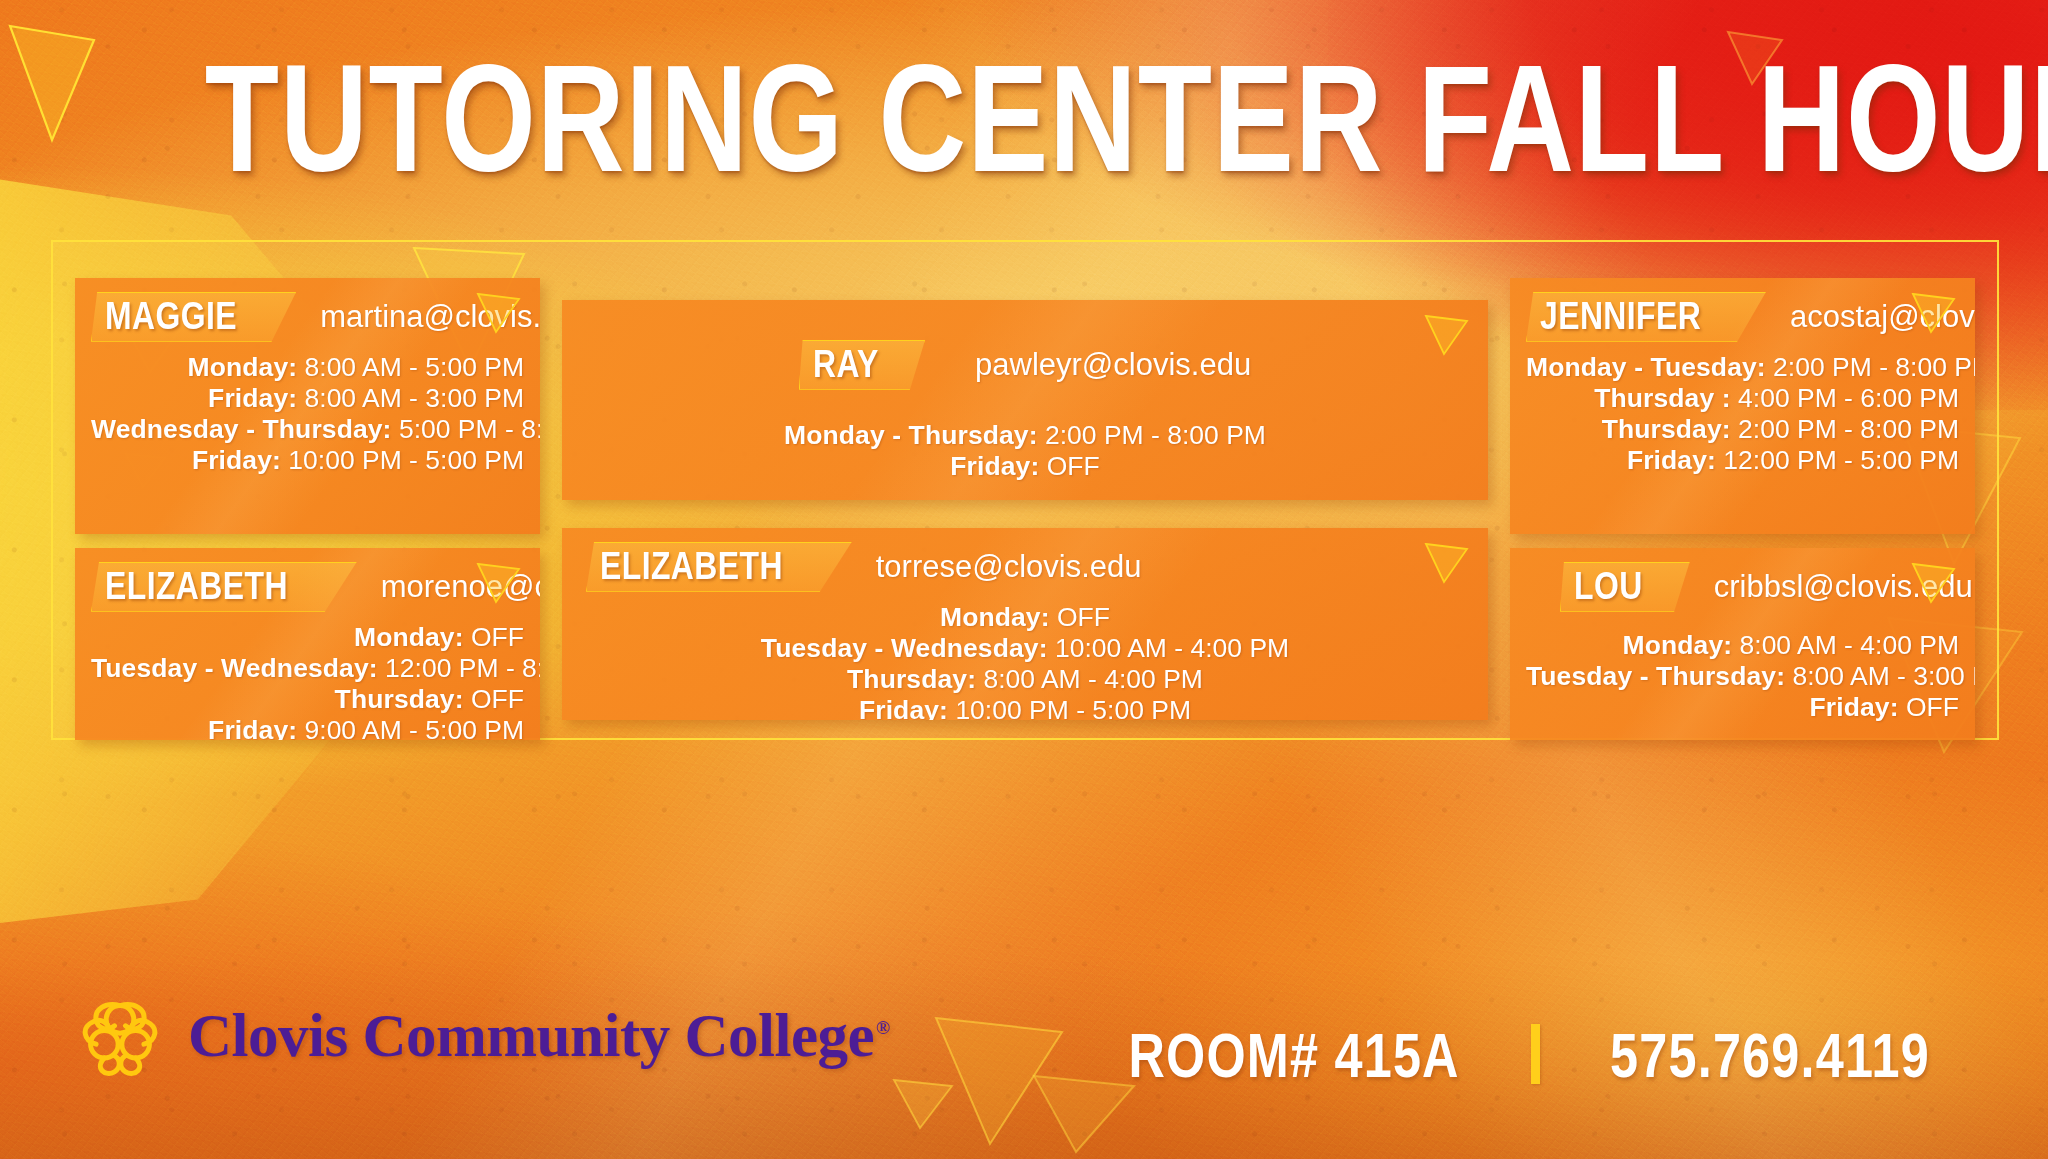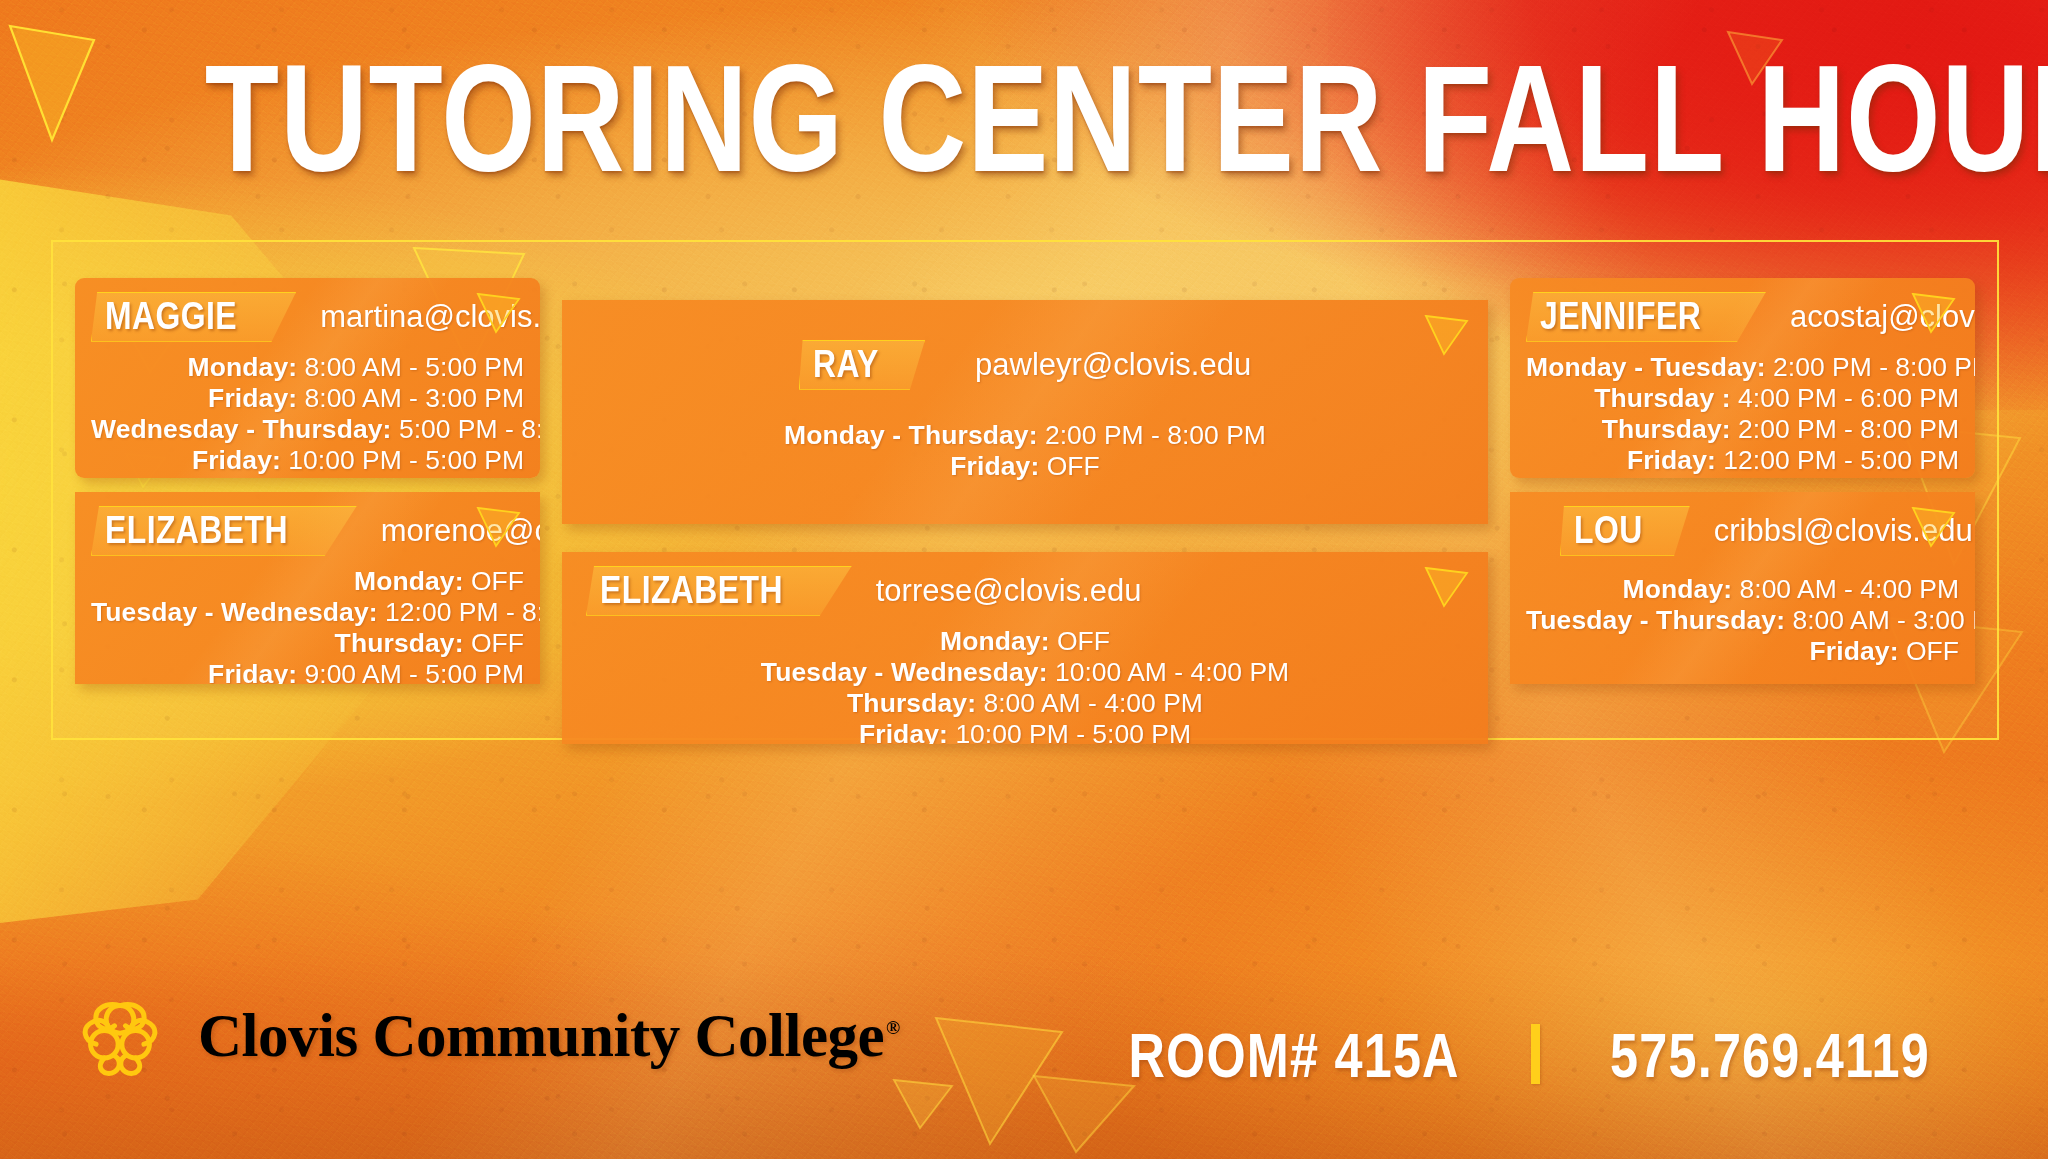--- a/index.html
+++ b/index.html
@@ -106,23 +106,23 @@
     box-shadow:5px 6px 11px rgba(150,62,8,0.28);
     padding:14px 16px 16px 16px;
     overflow:hidden;
   }
   .card::after{   
     content:"";position:absolute;inset:0;pointer-events:none;
     background:linear-gradient(126deg, rgba(255,255,255,0.00) 0%, rgba(255,255,255,0.00) 40%, rgba(255,196,110,0.17) 50%, rgba(255,196,110,0) 62%);
   }
   .card > *{position:relative;z-index:2;}
 
-  .card-a{height:200px;border-radius:9px;}
+  .card-a{height:256px;}
   .card-b{height:192px;}
-  .card-mid-a{height:224px;margin-top:22px;}
+  .card-mid-a{height:200px;margin-top:22px;}
   .card-mid-b{height:192px;margin-top:14px;}
 
   
   .card-tri{
     position:absolute;top:14px;right:18px;z-index:3;
   }
 
   
   .card-head{
     display:flex;align-items:center;
@@ -185,29 +185,28 @@
   
   #footer{
     position:absolute;left:0;right:0;bottom:0;height:238px;
   }
   .logo-block{
     position:absolute;left:74px;bottom:78px;
     display:flex;align-items:center;gap:22px;
   }
   .knot{width:92px;height:92px;flex:0 0 auto;}
   .college{
-    color:#000000;
+    color:#4c1d95;
     font-family:"Liberation Serif","DejaVu Serif",serif;
     font-weight:bold;
     font-size:61px;line-height:1;
     letter-spacing:-0.5px;
     white-space:nowrap;
     text-shadow:2px 2px 4px rgba(140,55,8,0.35);
     position:relative;
-    margin-left:10px;
   }
   .reg{
     font-size:19px;vertical-align:super;font-weight:bold;
     margin-left:2px;
   }
   .contact{
     position:absolute;right:78px;bottom:72px;
     display:flex;align-items:flex-start;gap:30px;
     white-space:nowrap;
   }

